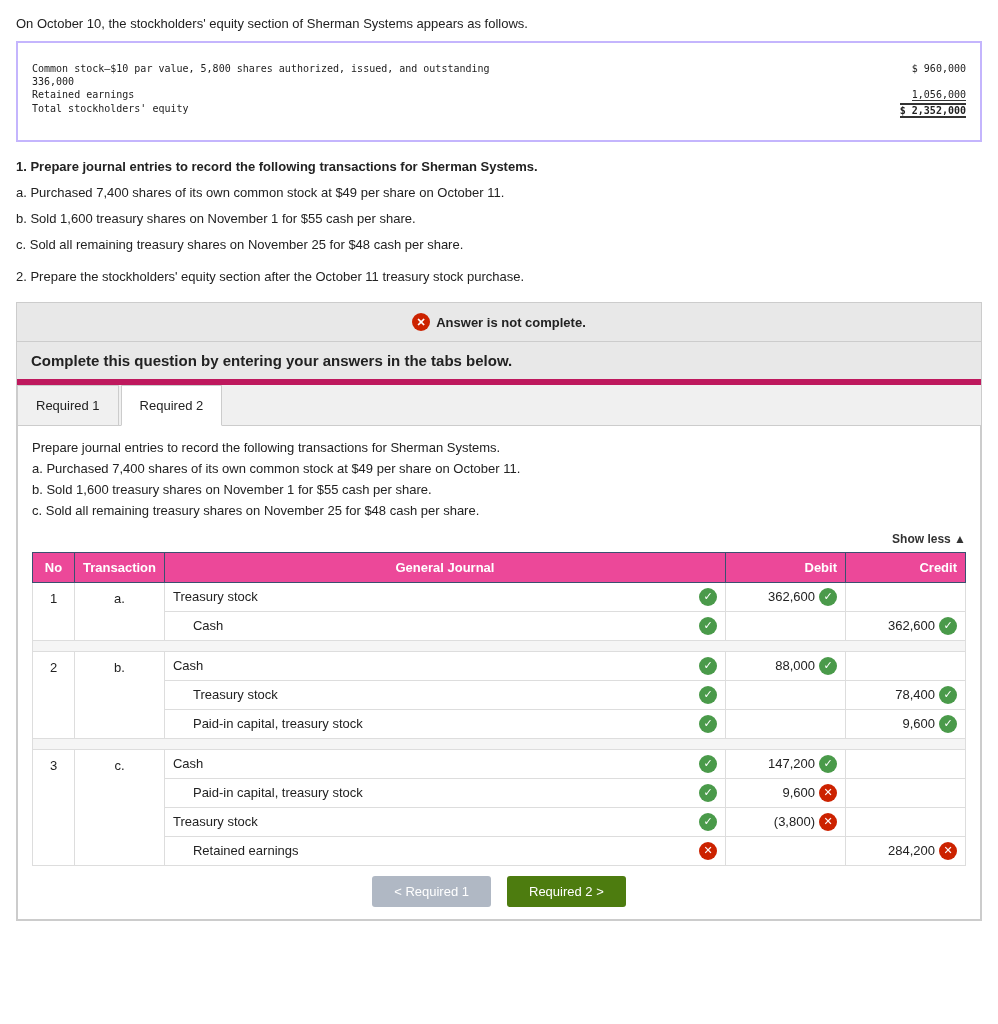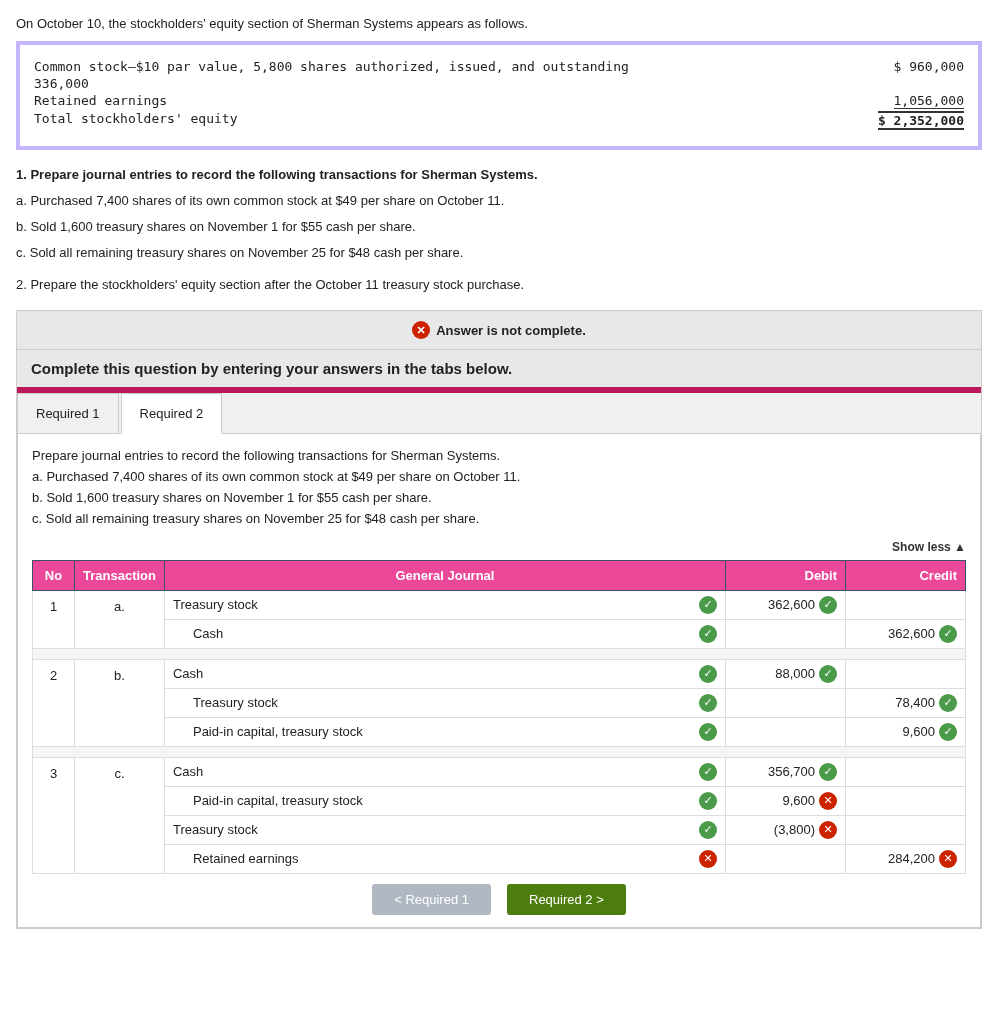--- a/index.html
+++ b/index.html
@@ -9,25 +9,25 @@
       background: #fff;
       color: #222;
       padding: 16px;
       max-width: 998px;
     }
     .intro-text {
       font-size: 13px;
       margin-bottom: 10px;
     }
     .equity-table {
-      border: 4px solid #c4b5fd;
-      padding: 14px 14px;
+      border: 2px solid #c4b5fd;
+      padding: 20px 14px;
       margin-bottom: 14px;
       font-family: monospace;
-      font-size: 13px;
+      font-size: 10px;
       background: #fff;
     }
     .equity-row {
       display: flex;
       justify-content: space-between;
       margin-bottom: 2px;
     }
     .equity-row.underline .amount {
       border-bottom: 1px solid #333;
       text-align: right;
@@ -374,21 +374,21 @@
           <td class="no-col" rowspan="4">3</td>
           <td class="trans-col" rowspan="4">c.</td>
           <td class="journal-col">
             <div class="cell-journal">
               <span>Cash</span>
               <span class="check-green">✓</span>
             </div>
           </td>
           <td class="debit-col">
             <div class="cell-value">
-              <span>356,700</span>
+              <span>147,200</span>
               <span class="check-green">✓</span>
             </div>
           </td>
           <td class="credit-col"></td>
         </tr>
         <tr class="journal-entry-row">
           <td class="journal-col indented">
             <div class="cell-journal">
               <span>Paid-in capital, treasury stock</span>
               <span class="check-green">✓</span>

